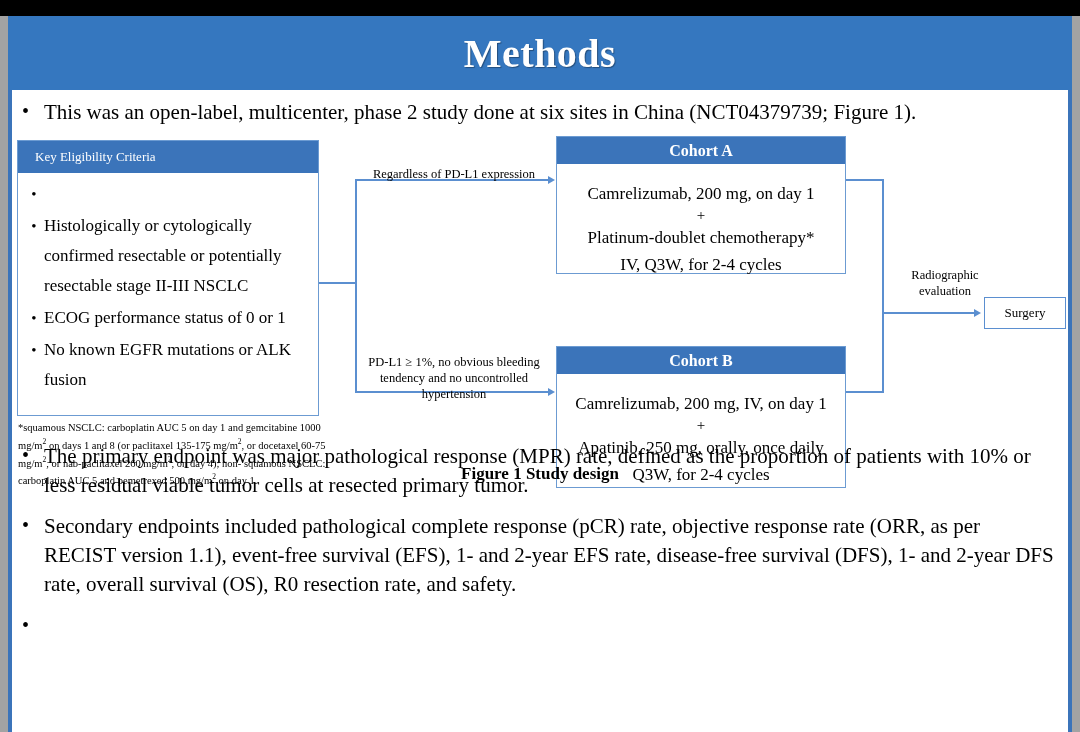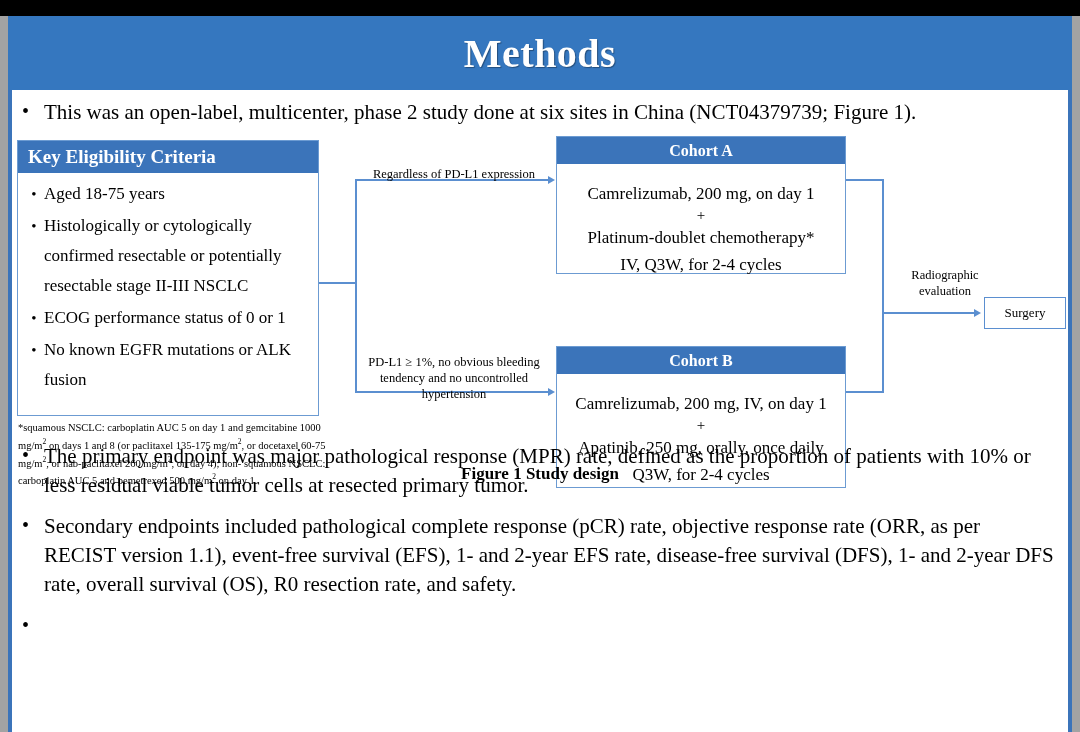--- a/index.html
+++ b/index.html
@@ -105,25 +105,25 @@
     width: 302px;
     height: 276px;
     border: 1px solid #6c9bd2;
     box-sizing: border-box;
     background: #ffffff;
   }
   #elig-header {
     height: 32px;
     background: #3b74ba;
     color: #ffffff;
-    font-size: 19px;
-    font-weight: bold;
+    font-size: 13px;
+    font-weight: normal;
     display: flex;
     align-items: center;
-    padding-left: 10px;
+    padding-left: 17px;
     box-sizing: border-box;
   }
   #elig-list {
     padding: 6px 8px 0 6px;
   }
   .elig-item {
     display: flex;
     align-items: flex-start;
     margin-bottom: 2px;
   }
@@ -259,21 +259,20 @@
       <div class="bullet-text">This was an open-label, multicenter, phase 2 study done at six sites in China (NCT04379739; Figure 1).</div>
     </div>
 
     <div id="figure">
 
       <div id="elig-box">
         <div id="elig-header">Key  Eligibility Criteria</div>
         <div id="elig-list">
           <div class="elig-item">
             <span class="elig-dot">•</span>
-            <span class="elig-label">Aged 18-75 years</span>
           </div>
           <div class="elig-item">
             <span class="elig-dot">•</span>
             <span class="elig-label">Histologically or cytologically confirmed resectable or potentially resectable stage II-III  NSCLC</span>
           </div>
           <div class="elig-item">
             <span class="elig-dot">•</span>
             <span class="elig-label">ECOG performance status of 0 or 1</span>
           </div>
           <div class="elig-item">

